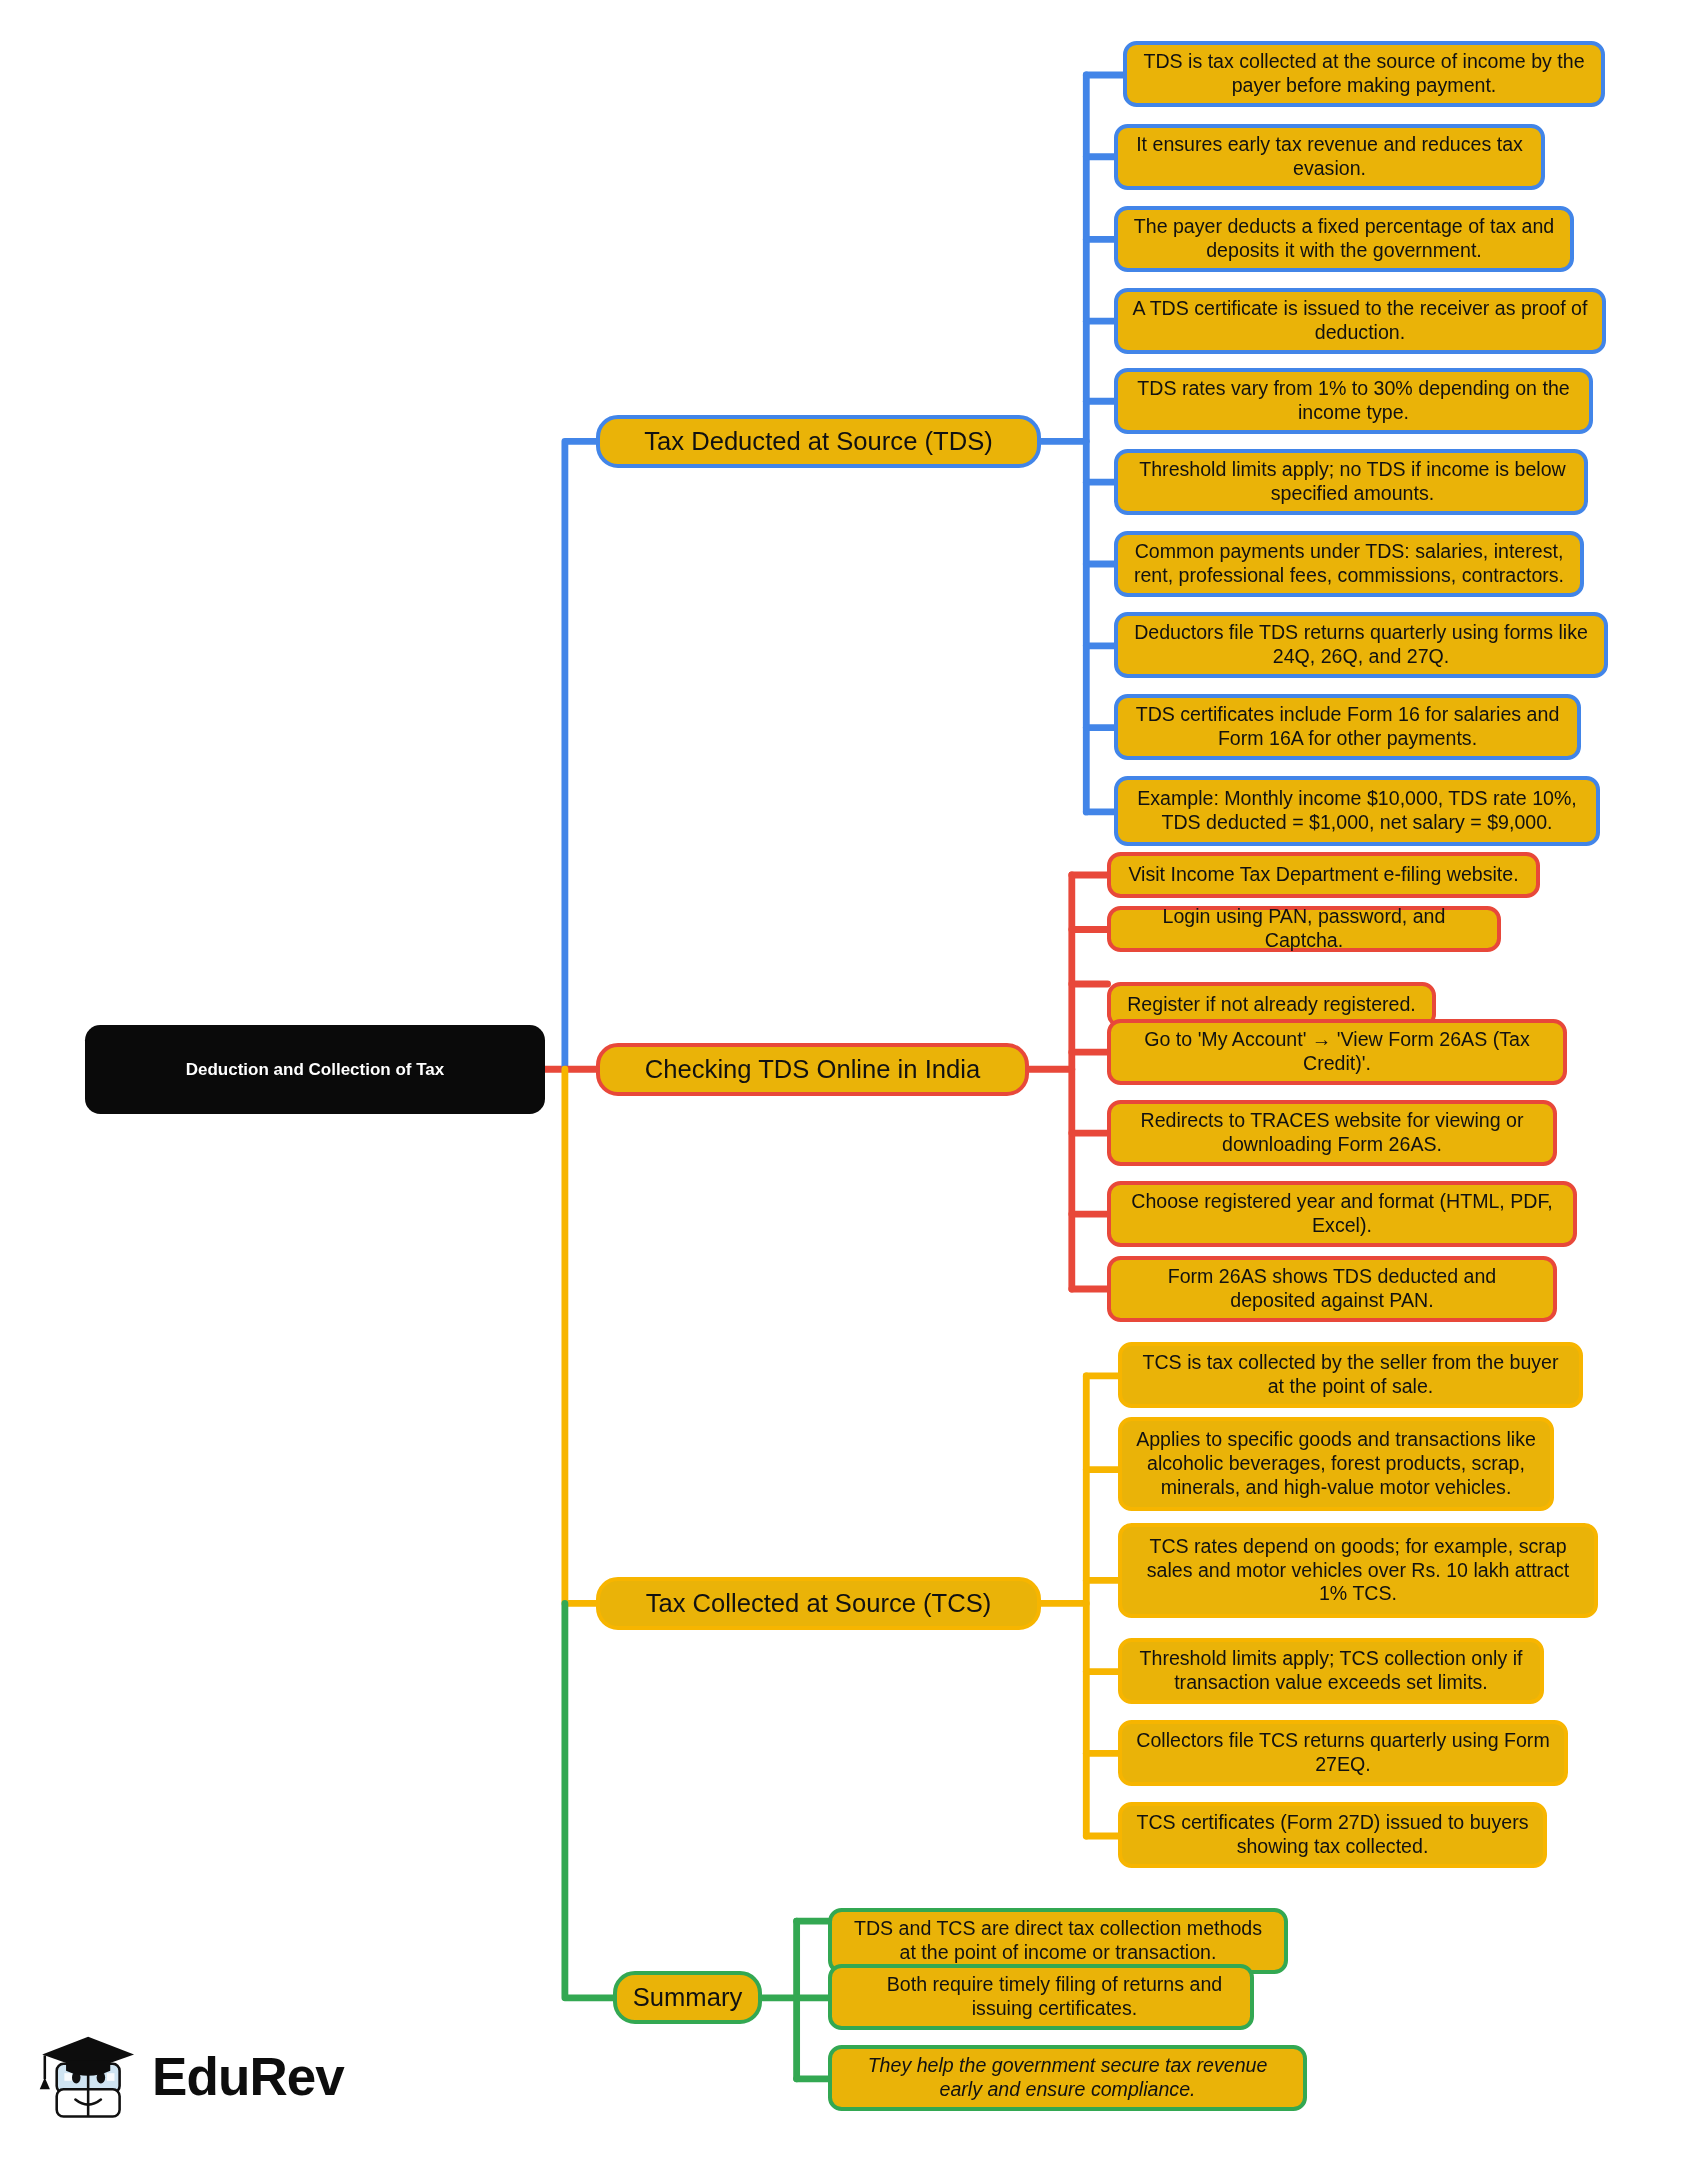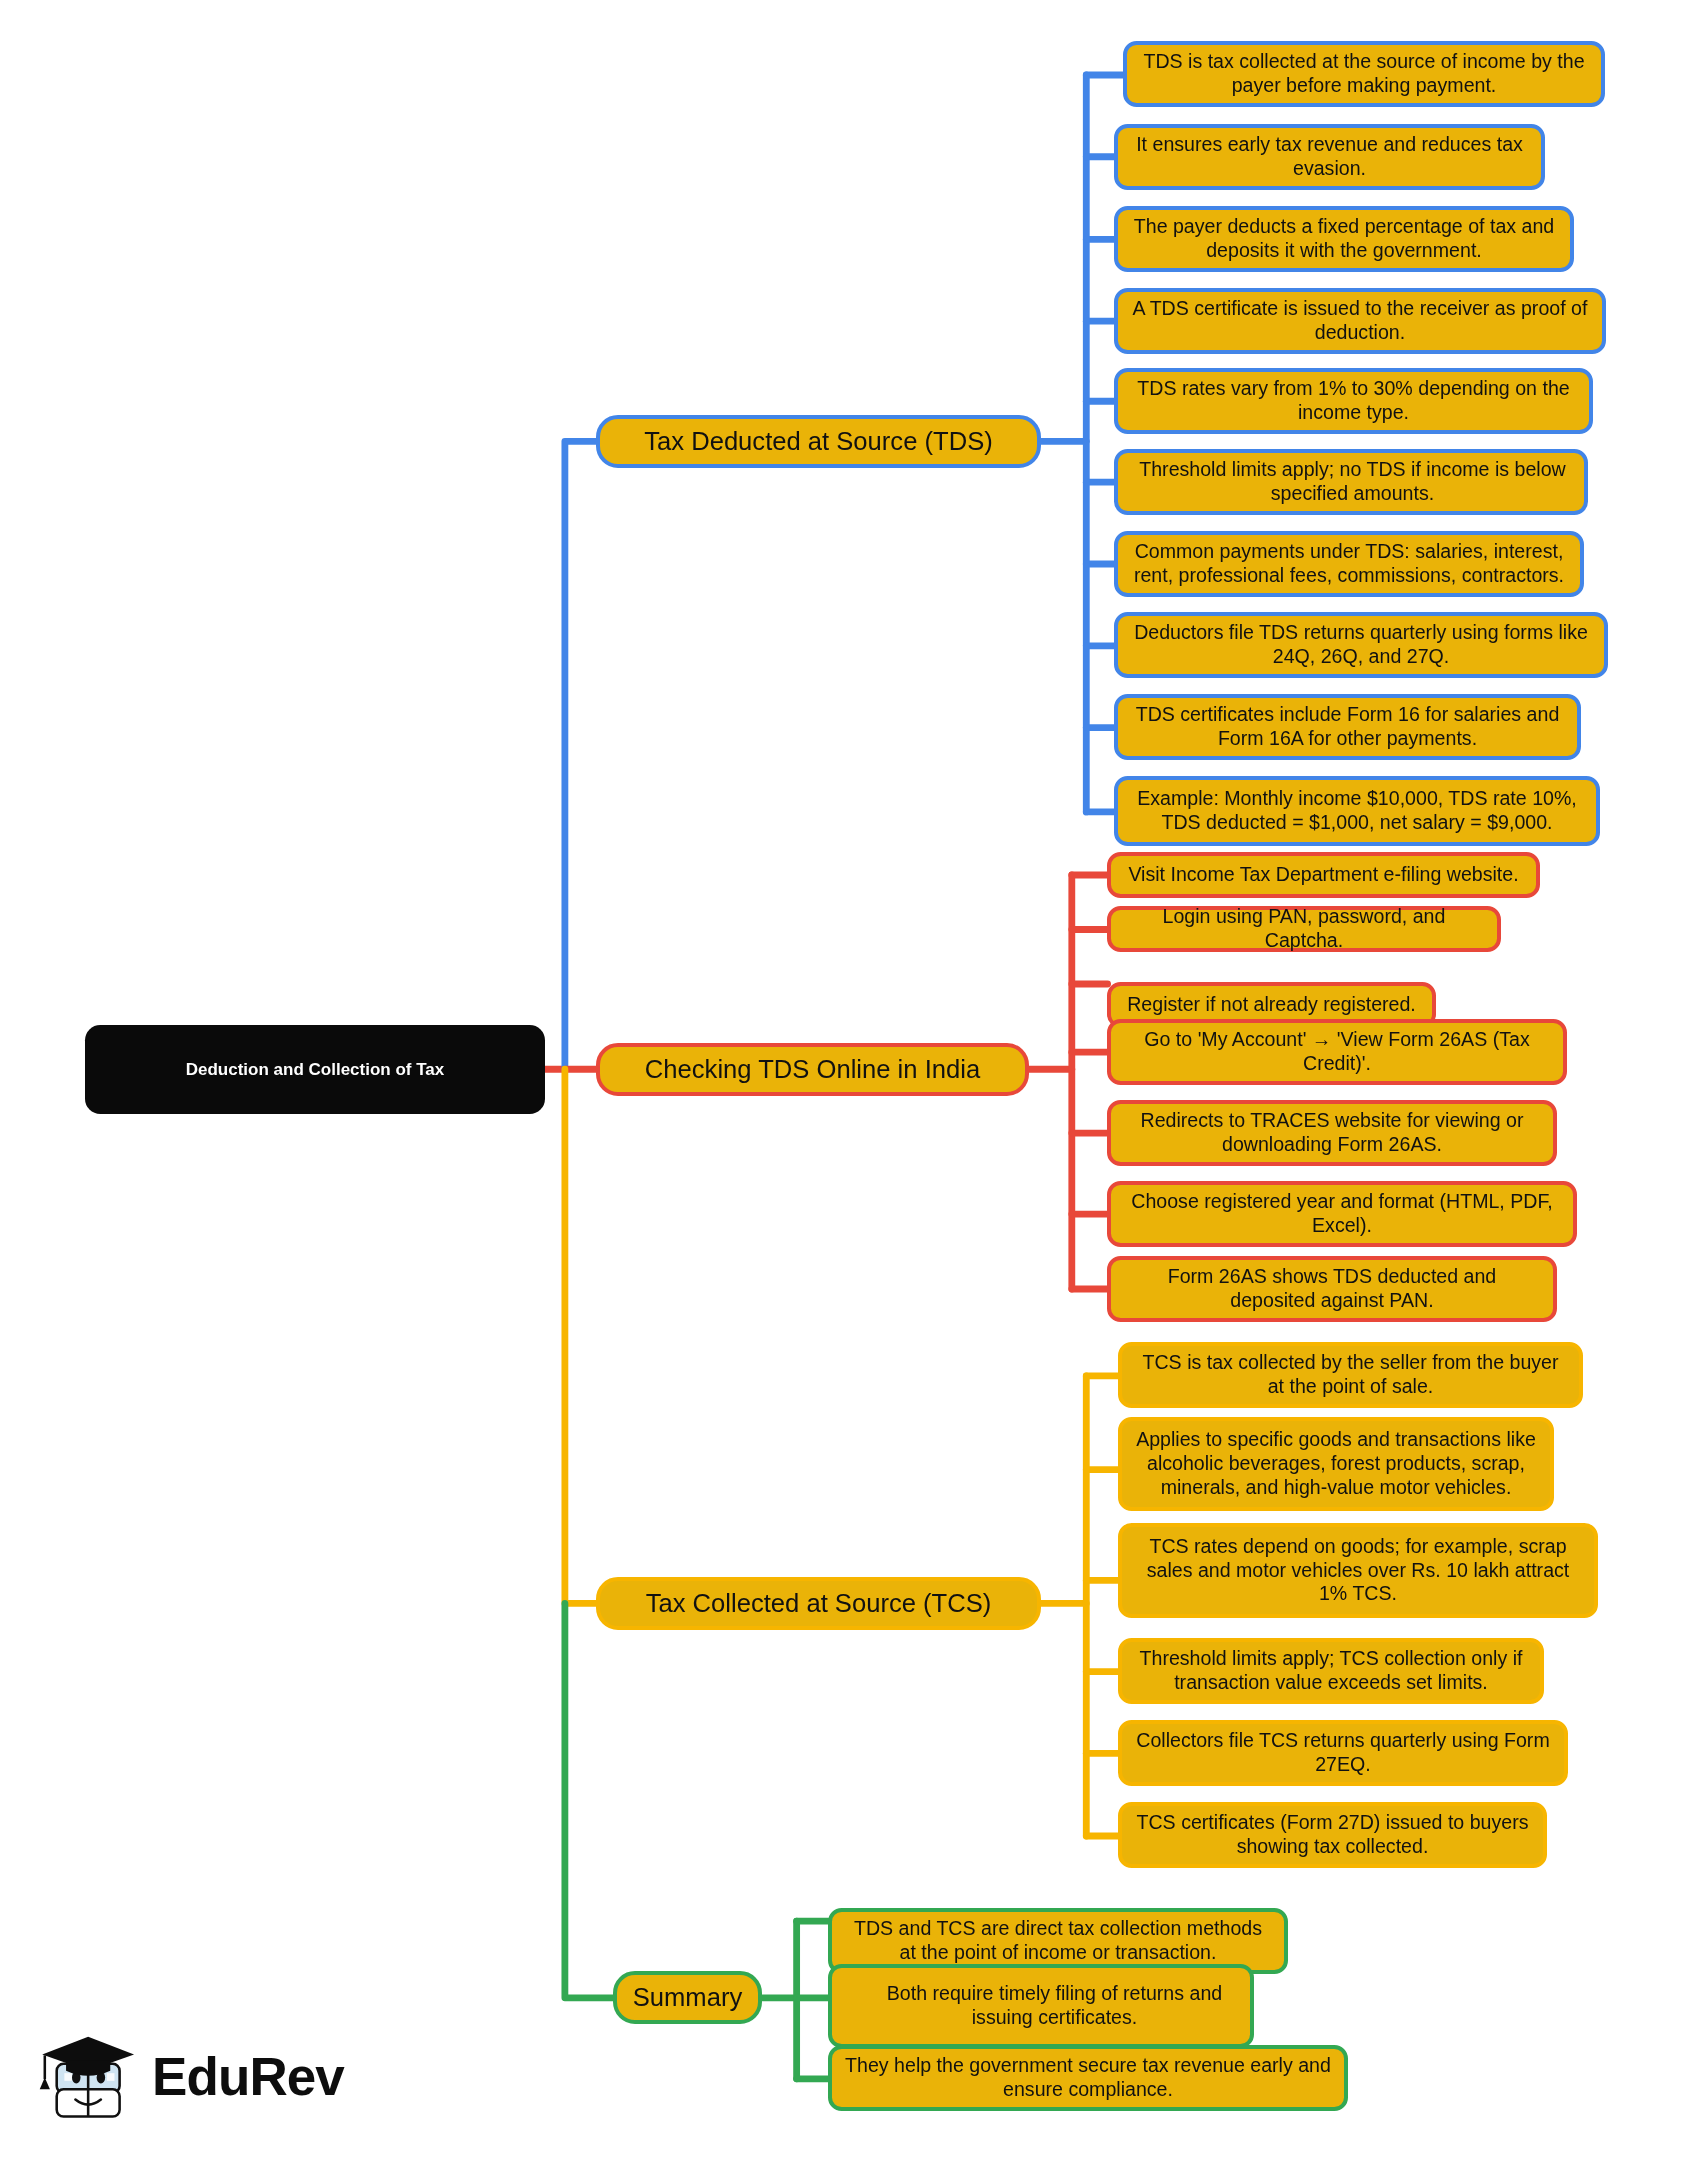--- a/index.html
+++ b/index.html
@@ -218,24 +218,24 @@
   <div class="node leaf c-yellow" style="left:1118px; top:1802px; width:429px; height:66px;">
     <span>TCS certificates (Form 27D) issued to buyers showing tax collected.</span>
   </div>
 
   <div class="node branch c-green" style="left:613px; top:1971px; width:149px; height:53px;">
     <span>Summary</span>
   </div>
   <div class="node leaf c-green" style="left:828px; top:1888px; width:460px; height:66px;margin-top:20px;">
     <span>TDS and TCS are direct tax collection methods at the point of income or transaction.</span>
   </div>
-  <div class="node leaf c-green" style="left:828px; top:1964px; width:426px; height:84px;padding-left:39px;">
+  <div class="node leaf c-green" style="left:828px; top:1964px; width:426px; height:66px;padding-left:39px;">
     <span>Both require timely filing of returns and issuing certificates.</span>
   </div>
-  <div class="node leaf c-green" style="left:828px; top:2045px; width:520px; height:66px;">
+  <div class="node leaf c-green" style="left:828px; top:2045px; width:479px; height:66px;font-style:italic;">
     <span>They help the government secure tax revenue early and ensure compliance.</span>
   </div>
 
   <div id="logo">
     <svg class="mark" viewBox="0 0 120 115" xmlns="http://www.w3.org/2000/svg">
 
       <rect x="22" y="42" width="74" height="34" rx="8" fill="#cfe4f2" stroke="#111" stroke-width="3"></rect>
       <rect x="22" y="72" width="74" height="32" rx="8" fill="#ffffff" stroke="#111" stroke-width="3"></rect>
       <line x1="59" y1="42" x2="59" y2="104" stroke="#111" stroke-width="3"></line>
 

